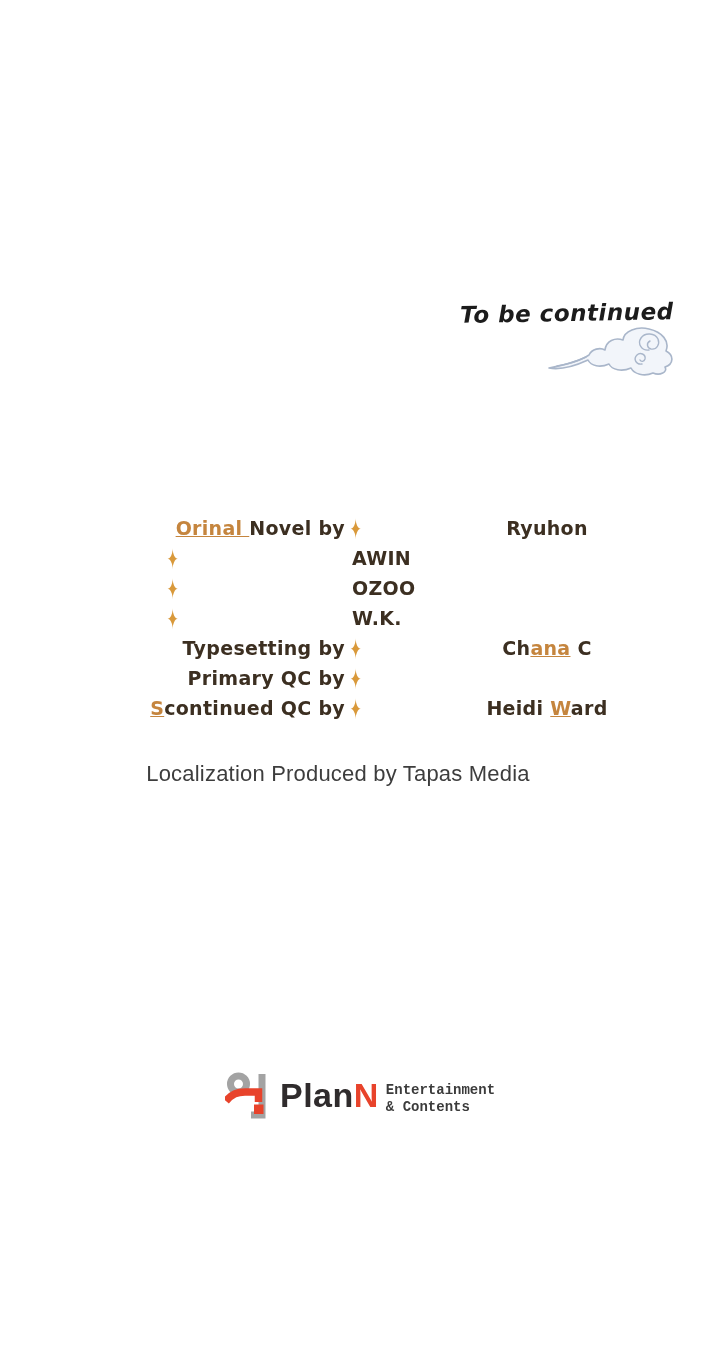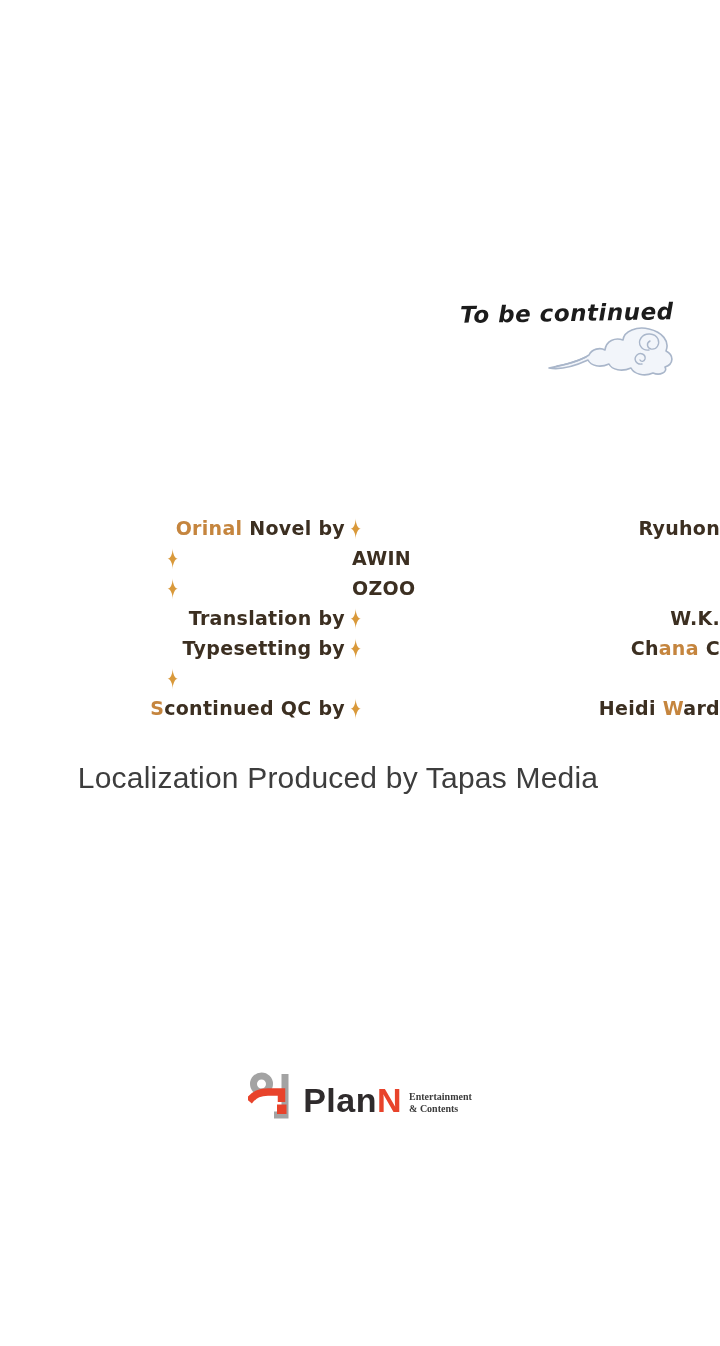--- a/index.html
+++ b/index.html
@@ -47,74 +47,74 @@
   .credit-row {
     display: grid;
     grid-template-columns: 345px 22px 1fr;
     height: 30px;
     align-items: center;
     font-weight: bold;
     font-size: 19px;
     letter-spacing: 0.3px;
   }
   .credit-role { text-align: right; white-space: pre; }
-  .credit-name { text-align: right; padding-left: 7px; white-space: pre; }
+  .credit-name { text-align: center; padding-left: 7px; white-space: pre; }
   .credit-star {
     text-align: center;
     color: var(--star-gold, #d9993b);
     font-size: 18px;
   }
   .credit-star span { display: inline-block; transform: scale(0.75, 1.55); }
-  .tone-orange { color: var(--credit-orange, #c5853e); }
+  .tone-orange { color: var(--credit-orange, #c5853e); text-decoration: underline; }
   .tone-dark   { color: var(--credit-dark, #3c2f21); }
 
   
   .localization {
     position: absolute;
     left: 0;
     top: 753px;
     width: 676px;
     text-align: center;
     font-family: "Liberation Sans", sans-serif;
-    font-size: 30px;
+    font-size: 22px;
     letter-spacing: 0.2px;
     color: var(--localization-color, #3d3d3d);
   }
 
   
   .logo-row {
     position: absolute;
     left: 0;
     top: 1062px;
     width: 720px;
     display: flex;
     justify-content: center;
     align-items: center;
   }
-  .logo-inner { display: flex; align-items: center; }
+  .logo-inner { display: flex; }
   .mark { width: 50px; height: 54px; display: block; }
   .mark .m-gray-stroke { fill: none; stroke: var(--logo-gray, #a3a3a3); stroke-width: 7; }
   .mark .m-red-stroke  { fill: none; stroke: var(--logo-red, #e8432b); stroke-width: 7.5; }
   .mark .m-red-fill    { fill: var(--logo-red, #e8432b); }
   .plann-word {
     margin-left: 5px;
     margin-top: 6px;
     font-family: "Liberation Sans", sans-serif;
     font-weight: bold;
     font-size: 34px;
     letter-spacing: 0.5px;
     white-space: nowrap;
   }
   .w-main   { color: var(--logo-text, #2f2b2c); }
   .w-accent { color: var(--logo-red, #e8432b); }
   .plann-sub {
     margin-left: 7px;
     margin-top: 12px;
-    font-family: Liberation Serif, serif;
-    font-size: 10px;
+    font-family: Liberation Mono, monospace;
+    font-size: 14px;
     font-weight: bold;
     line-height: 1.2;
     color: var(--logo-sub, #3b3b3b);
     white-space: nowrap;
   }
 </style>
 </head>
 <body>
 
 <div class="page">
@@ -135,30 +135,30 @@
       </div>
       <div class="credit-row">
         <div class="credit-star"><span>✦</span></div>
         <div class="credit-name"><span class="tone-dark">AWIN</span></div>
       </div>
       <div class="credit-row">
         <div class="credit-star"><span>✦</span></div>
         <div class="credit-name"><span class="tone-dark">OZOO</span></div>
       </div>
       <div class="credit-row">
-        <div class="credit-role"><span class="tone-dark">Translation by</span></div>
         <div class="credit-star"><span>✦</span></div>
         <div class="credit-name"><span class="tone-dark">W.K.</span></div>
       </div>
       <div class="credit-row">
         <div class="credit-role"><span class="tone-dark">Typesetting by</span></div>
         <div class="credit-star"><span>✦</span></div>
         <div class="credit-name"><span class="tone-dark">Ch</span><span class="tone-orange">ana</span><span class="tone-dark"> C</span></div>
       </div>
       <div class="credit-row">
+        <div class="credit-role"><span class="tone-dark">Primary QC by</span></div>
         <div class="credit-star"><span>✦</span></div>
       </div>
       <div class="credit-row">
         <div class="credit-role"><span class="tone-orange">S</span><span class="tone-dark">continued QC by</span></div>
         <div class="credit-star"><span>✦</span></div>
         <div class="credit-name"><span class="tone-dark">Heidi </span><span class="tone-orange">W</span><span class="tone-dark">ard</span></div>
       </div>
     </div>
 
   <div class="localization">Localization Produced by Tapas Media</div>

